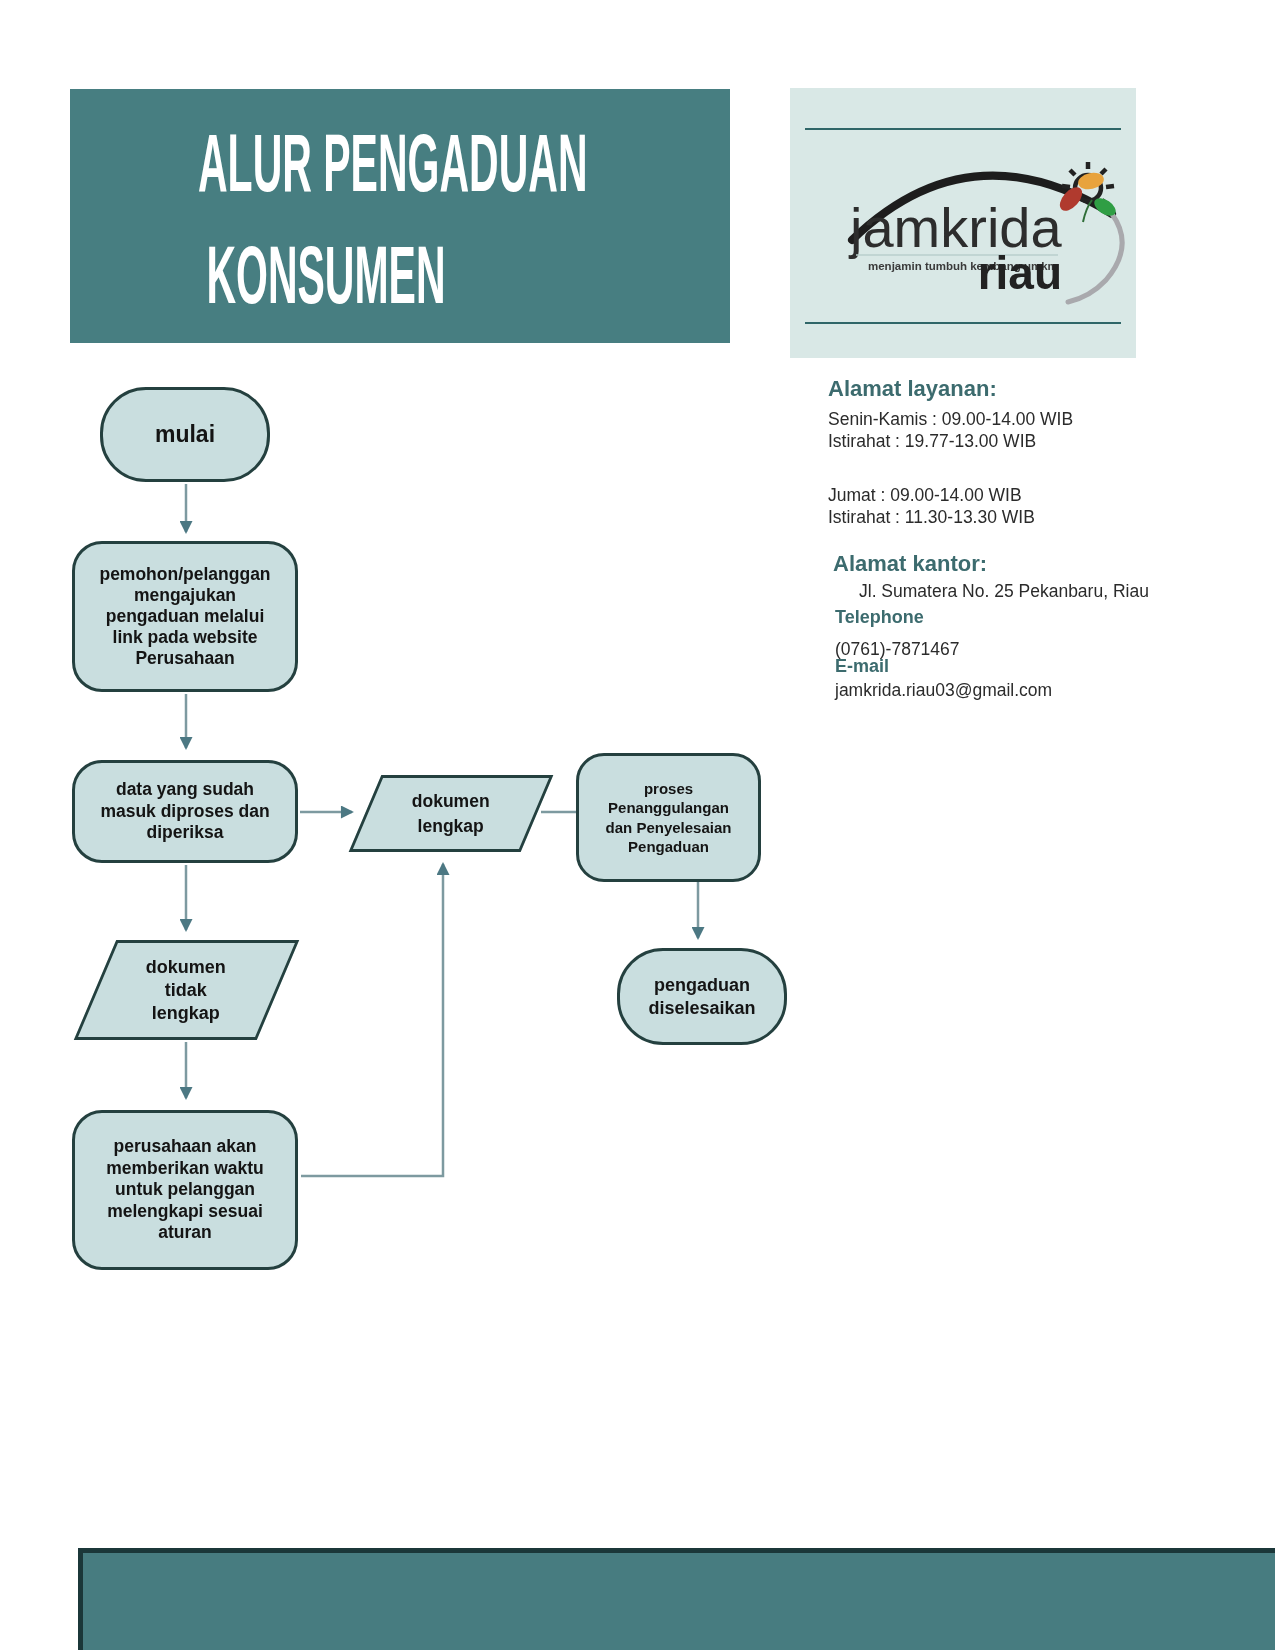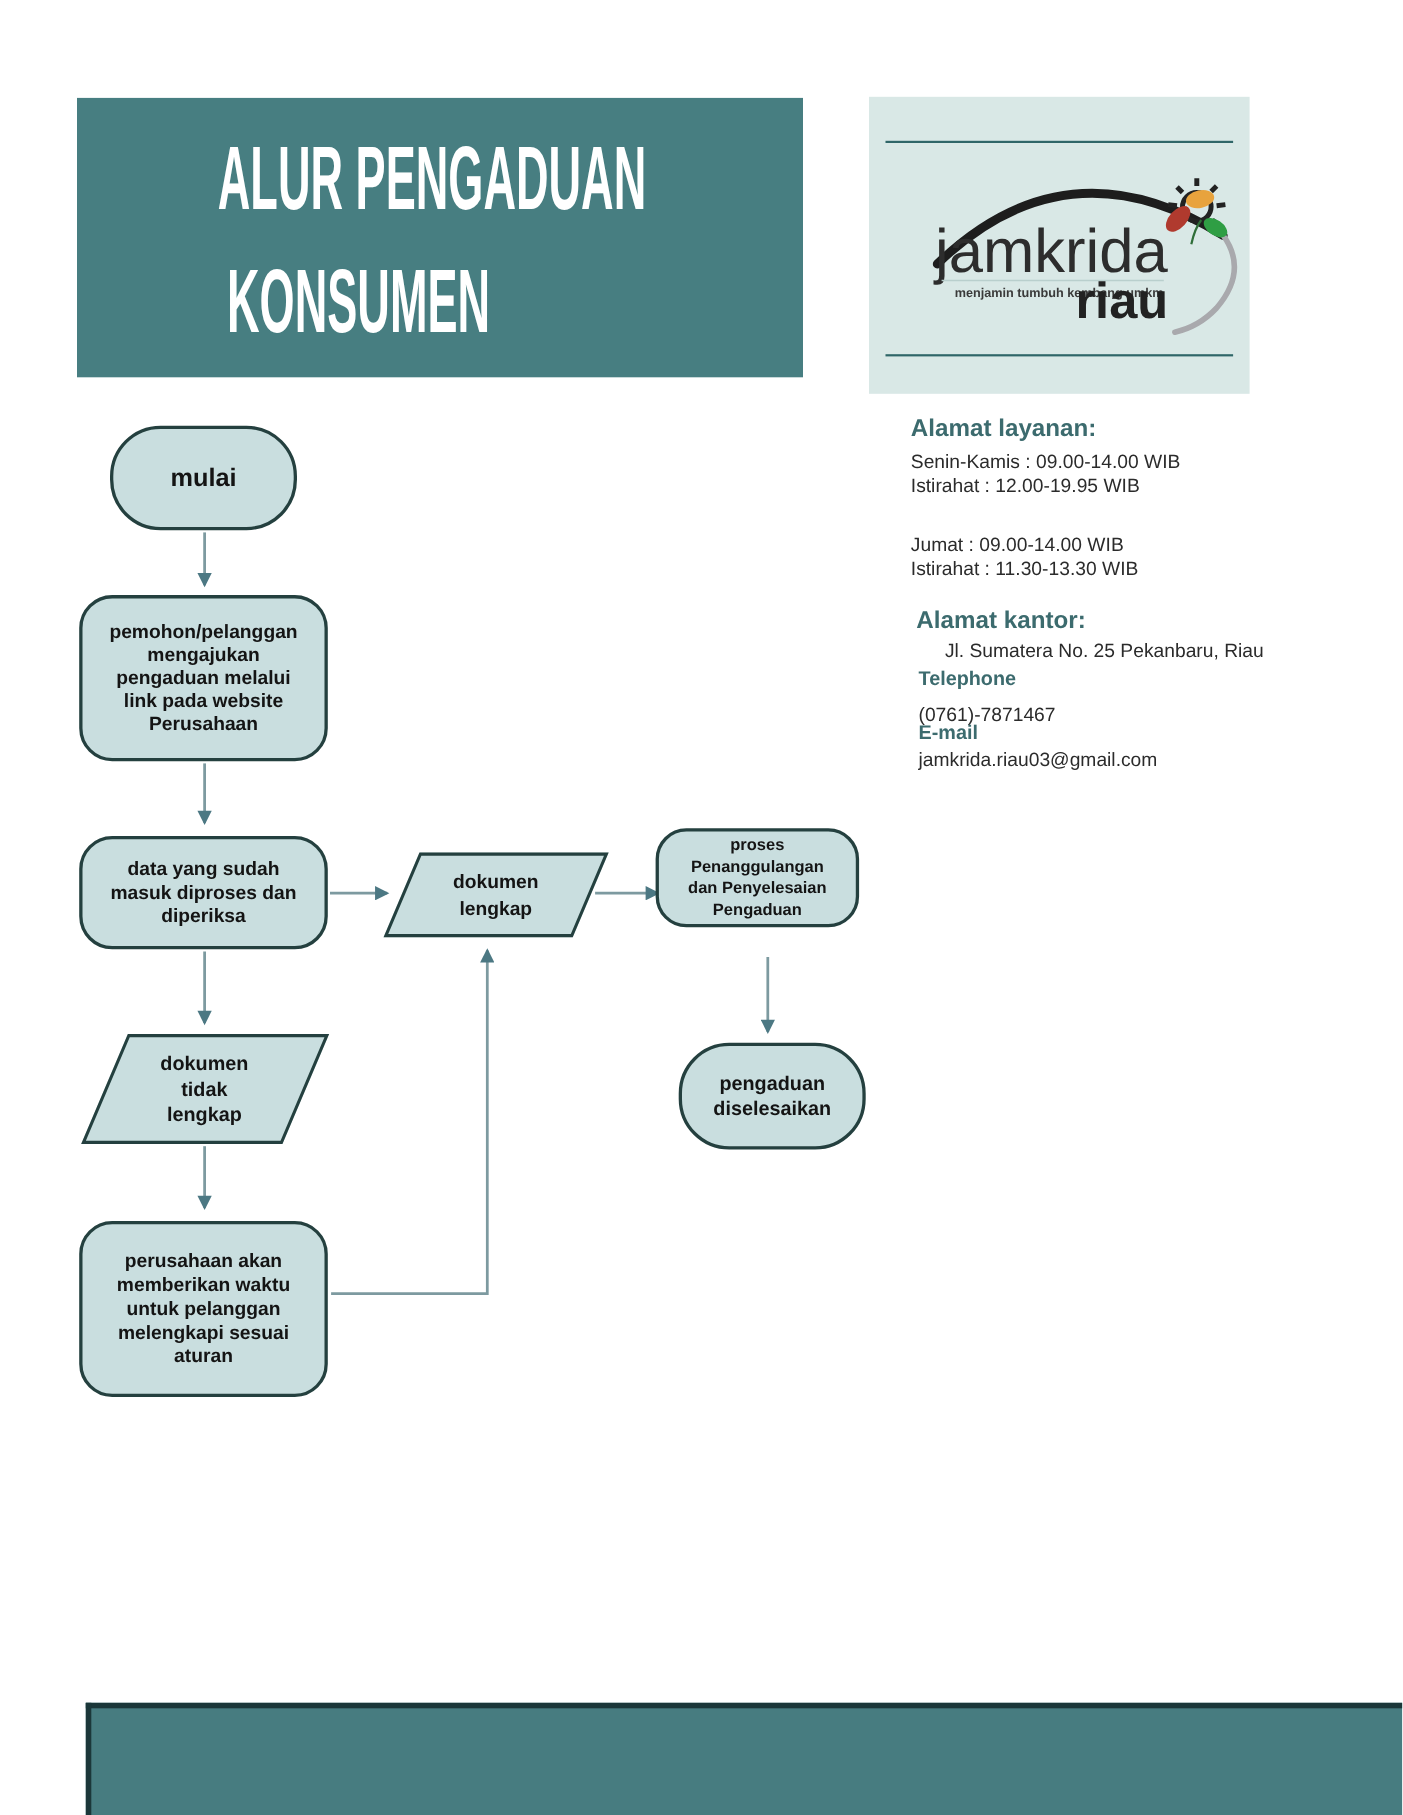--- a/index.html
+++ b/index.html
@@ -32,21 +32,21 @@
   .sched-gap{margin-top:32px;}
 
   
   .node{position:absolute;background:#c9dedf;border:3px solid #24403f;
         display:flex;align-items:center;justify-content:center;
         color:#141414;font-weight:bold;text-align:center;white-space:pre-line;
         box-sizing:border-box;z-index:2;}
   #node-start{left:100px;top:387px;width:170px;height:95px;border-radius:46px;font-size:23px;}
   #node-submit{left:72px;top:541px;width:226px;height:151px;border-radius:30px;font-size:17.5px;line-height:21px;}
   #node-check{left:72px;top:760px;width:226px;height:103px;border-radius:30px;font-size:17.5px;line-height:21.5px;}
-  #node-handle{left:596px;top:753px;width:185px;height:90px;border-radius:28px;font-size:15px;line-height:19.5px;}
+  #node-handle{left:576px;top:753px;width:185px;height:129px;border-radius:28px;font-size:15px;line-height:19.5px;}
   #node-resolved{left:617px;top:948px;width:170px;height:97px;border-radius:46px;font-size:18px;line-height:23px;}
   #node-grace{left:72px;top:1110px;width:226px;height:160px;border-radius:30px;font-size:17.5px;line-height:21.5px;}
   .para{transform:skewX(-23deg);}
   .para .unskew{transform:skewX(23deg);white-space:pre-line;}
   #node-doc-complete{left:365px;top:775px;width:172px;height:77px;font-size:17.5px;line-height:25px;}
   #node-doc-incomplete{left:95px;top:940px;width:183px;height:100px;font-size:18px;line-height:23px;}
 
   
   .connectors{position:absolute;left:0;top:0;width:1275px;height:1650px;z-index:1;}
   .connectors path{stroke:#7d9aa0;stroke-width:2.5px;fill:none;}
@@ -112,21 +112,21 @@
       <text class="brand" x="60" y="159">jamkrida</text>
       <path d="M66 167 H268" style="stroke:#b9cfcd;stroke-width:1.5;"></path>
       <text class="tagline" x="78" y="182">menjamin tumbuh kembang umkm</text>
       <text class="region" x="272" y="201" text-anchor="end">riau</text>
     </svg>
   </div>
 
   <div class="side-heading" style="left:828px;top:376px;">Alamat layanan:</div>
   <div id="schedule-lines">
     <div class="sched-line">Senin-Kamis : 09.00-14.00 WIB</div>
-    <div class="sched-line">Istirahat : 12.00-19.95 WIB</div>
+    <div class="sched-line">Istirahat : 19.77-13.00 WIB</div>
     <div class="sched-line sched-gap">Jumat : 09.00-14.00 WIB</div>
     <div class="sched-line">Istirahat : 11.30-13.30 WIB</div>
   </div>
 
   <div class="side-heading" style="left:833px;top:551px;">Alamat kantor:</div>
   <div class="side-text" style="left:835px;top:581px;margin-left:24px;">Jl. Sumatera No. 25 Pekanbaru, Riau</div>
   <div class="side-sub" style="left:835px;top:607px;">Telephone</div>
   <div class="side-text" style="left:835px;top:639px;">(0761)-7871467</div>
   <div class="side-sub" style="left:835px;top:656px;">E-mail</div>
   <div class="side-text" style="left:835px;top:680px;text-align:right;">jamkrida.riau03@gmail.com</div>

